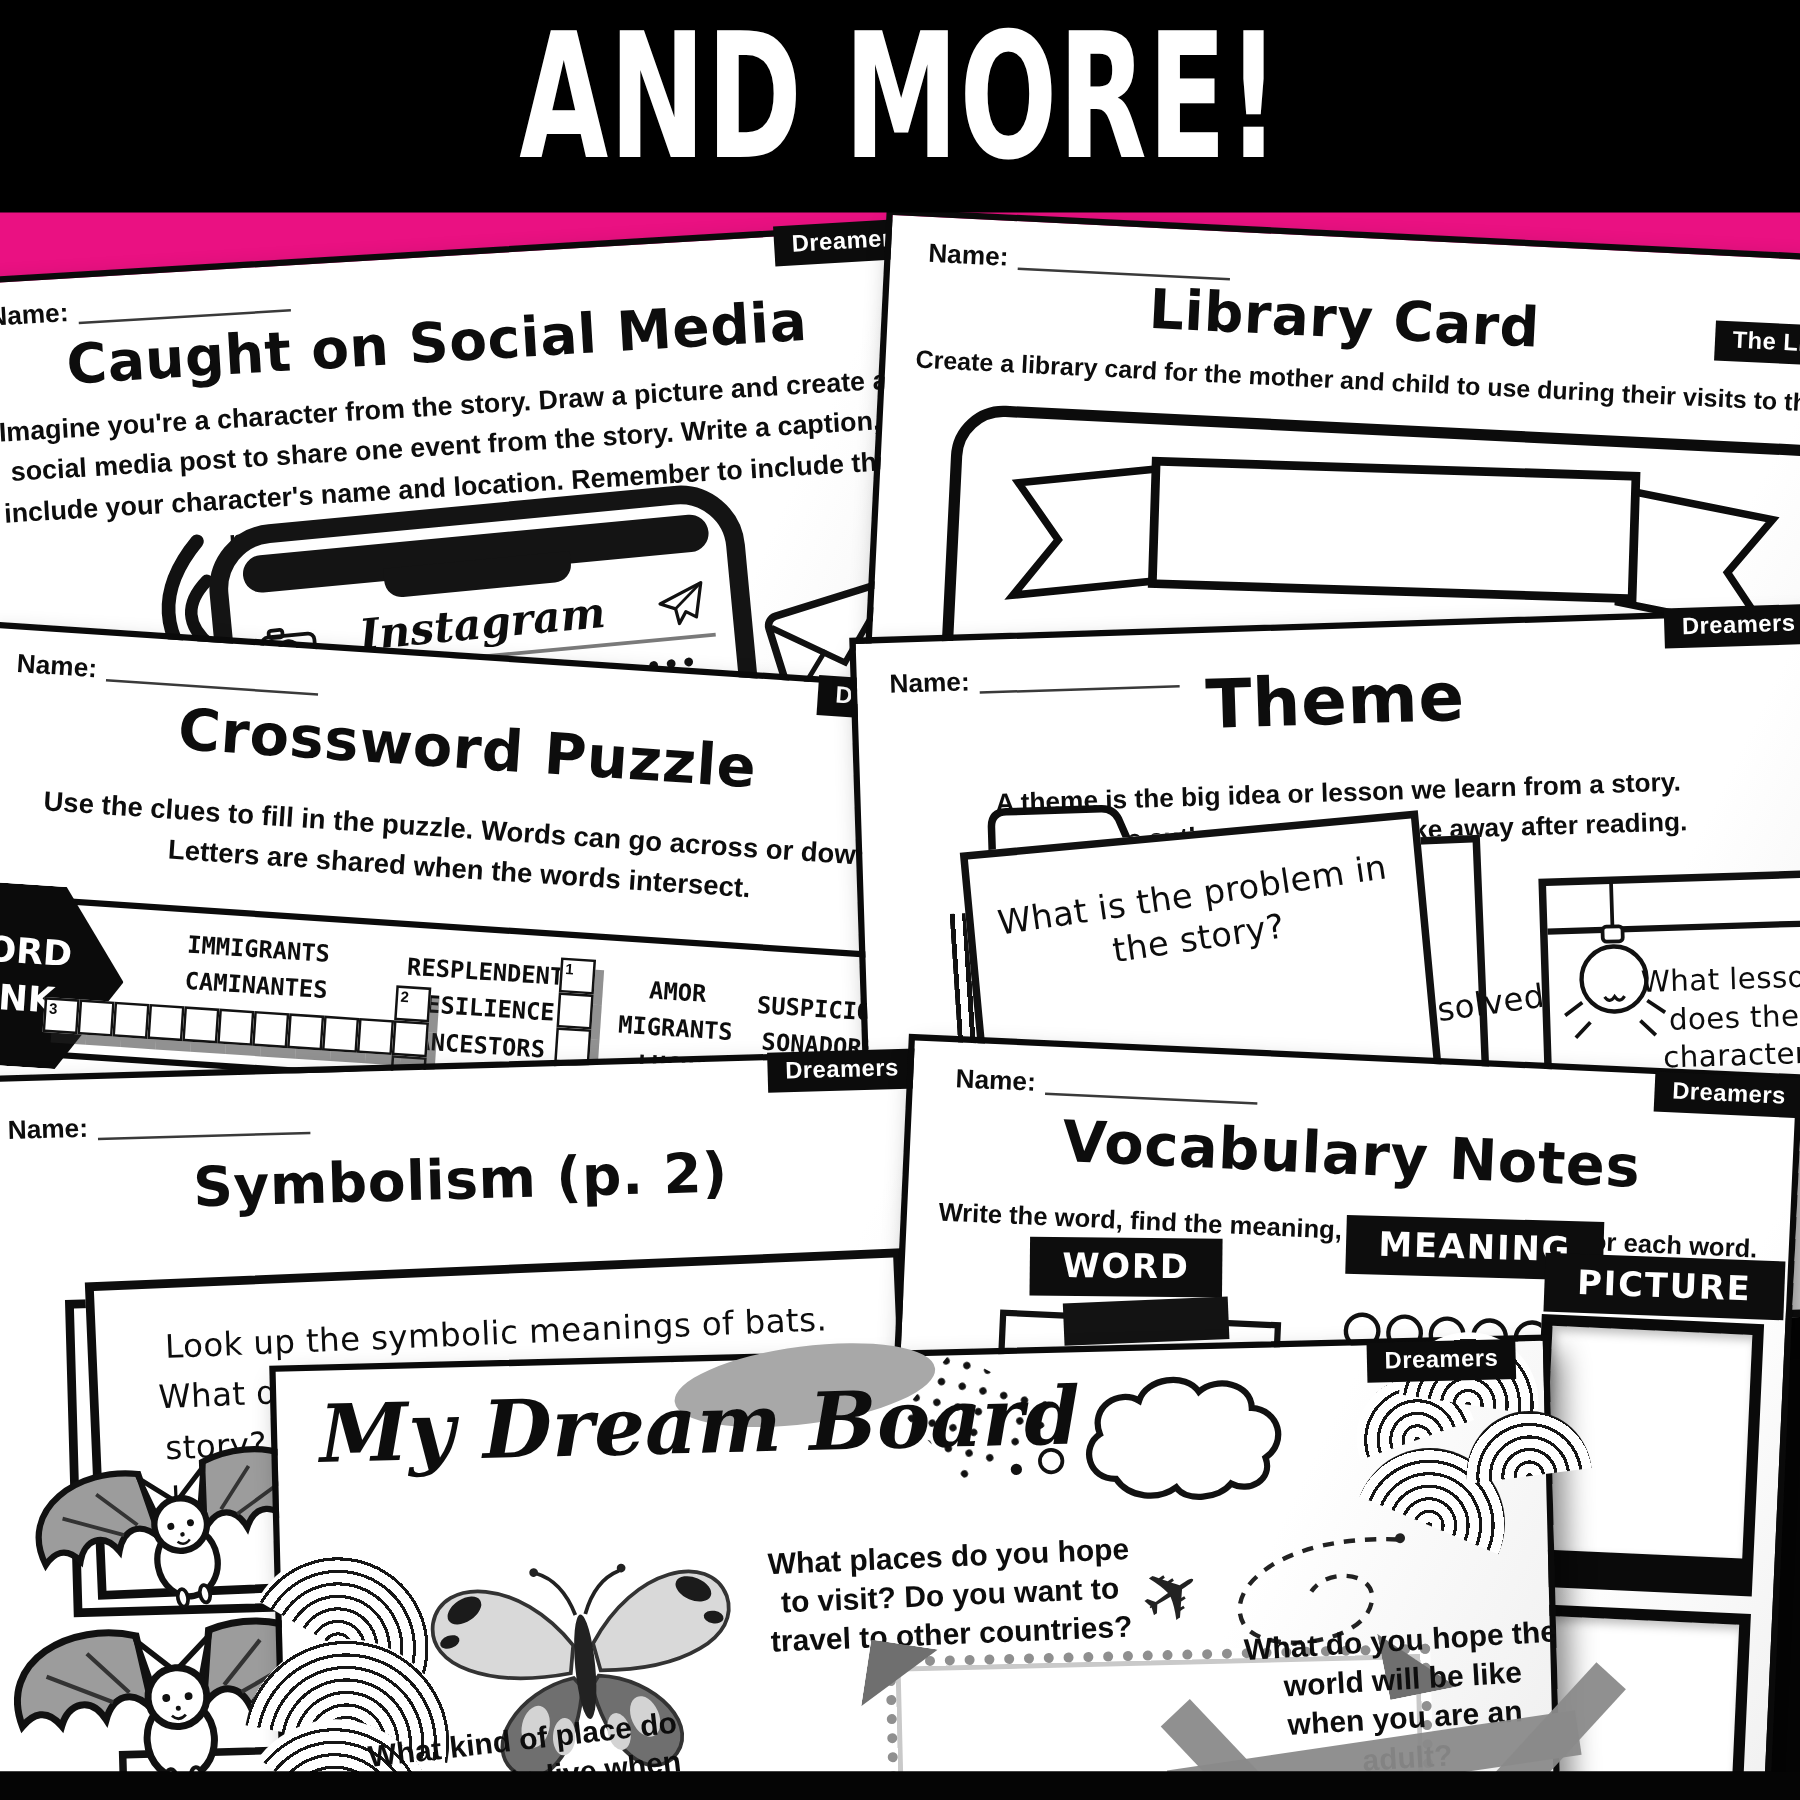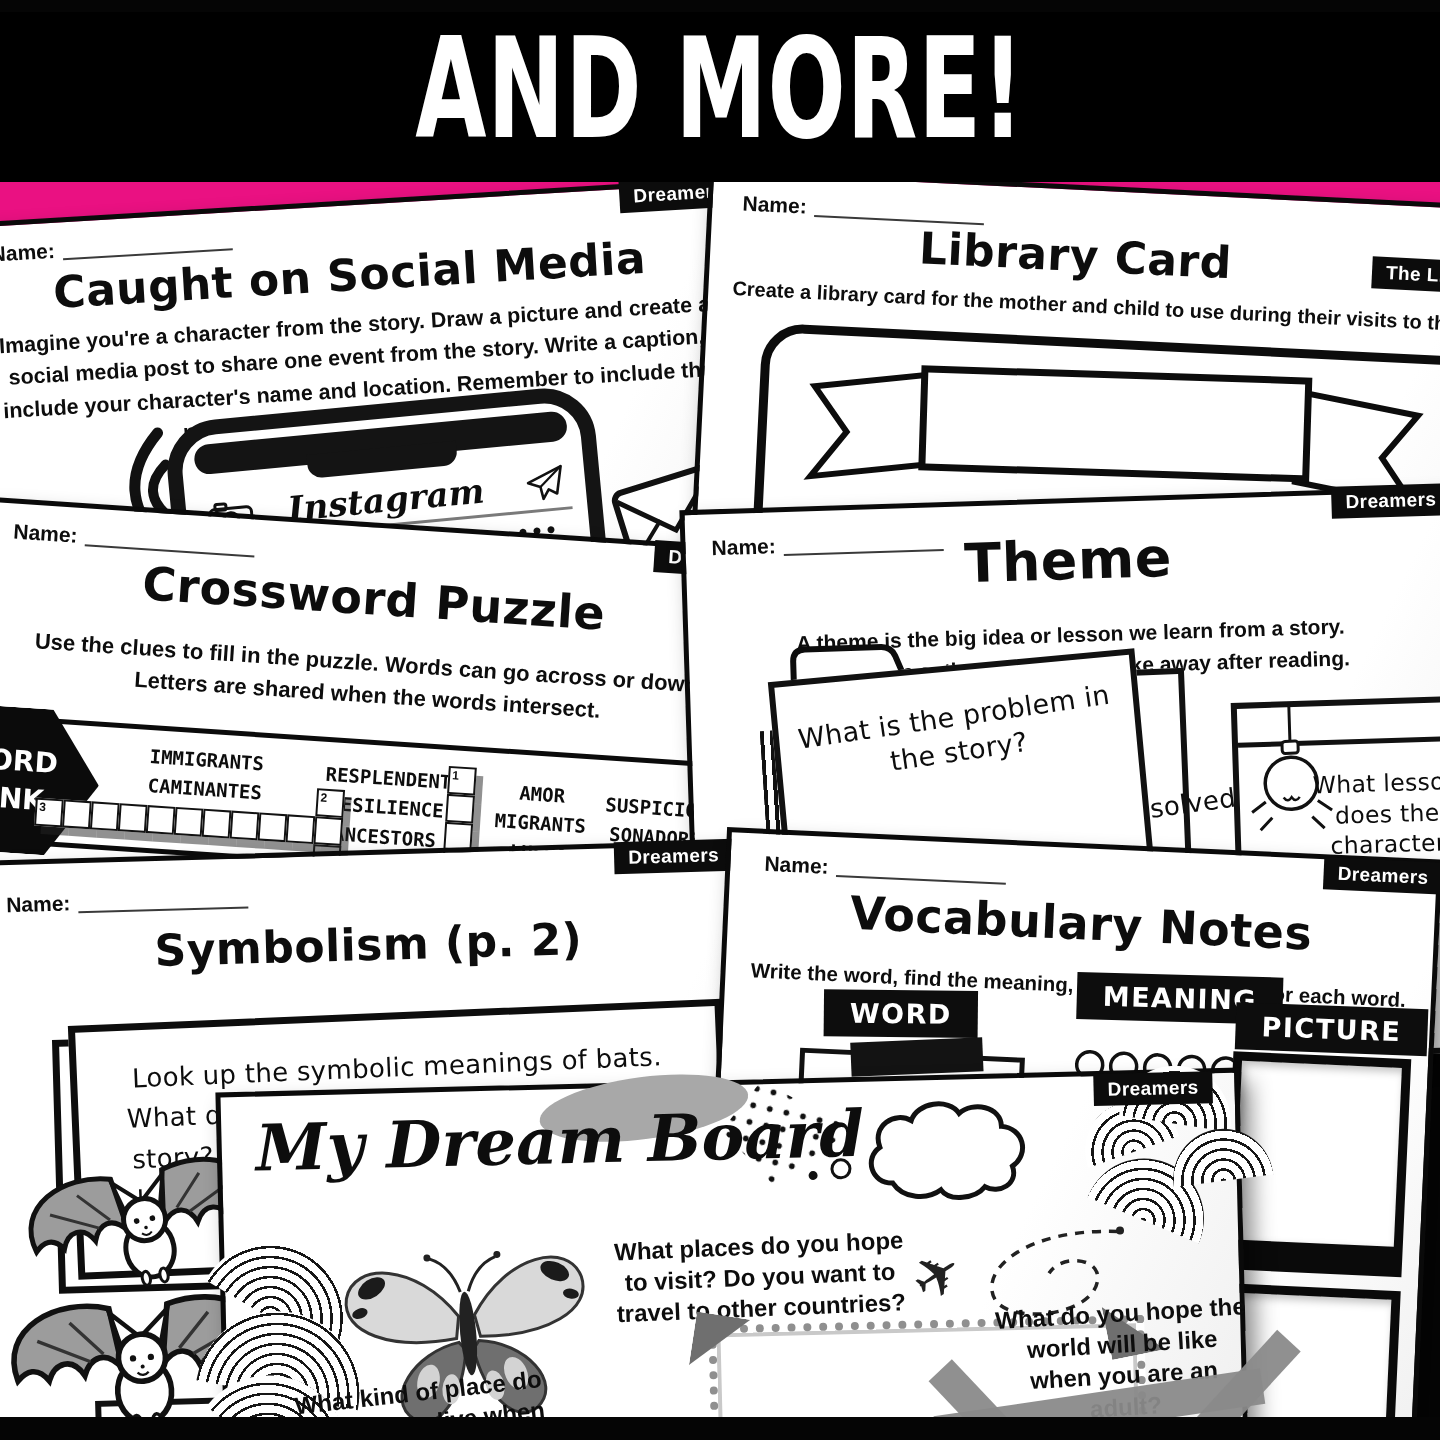--- a/index.html
+++ b/index.html
@@ -1,19 +1,19 @@
 <!DOCTYPE html>
 <html><head>
 <meta charset="utf-8">
 <style>
   html,body{margin:0;padding:0;background:#050505;}
   #canvas{position:relative;width:1440px;height:1440px;background:#050505;overflow:hidden;
           font-family:"Liberation Sans",sans-serif;color:#0d0d0d;}
   
-  .topband{position:absolute;left:0;top:12px;width:1440px;height:170px;background:#000;z-index:8;}
+  .topband{position:absolute;left:0;top:0;width:1440px;height:170px;background:#000;z-index:8;}
   .bigtitle{position:absolute;left:0;right:0;top:8px;text-align:center;color:#fff;
             font-family:"DejaVu Sans",sans-serif;font-weight:900;font-size:118px;
             transform:scaleX(.78) scaleY(1.18);letter-spacing:1px;white-space:nowrap;}
   .pinkbar{position:absolute;left:0;top:168px;width:1440px;height:78px;background:#EA1182;z-index:0;}
   
   .sheet{position:absolute;background:linear-gradient(118deg,#ffffff 72%,#efefef 100%);
          border:5px solid #0a0a0a;box-shadow:10px 14px 22px rgba(0,0,0,.45);}
   .tag{position:absolute;background:#0c0c0c;color:#fff;font-weight:700;font-size:19px;
        padding:5px 14px;letter-spacing:.4px;white-space:nowrap;z-index:5;}
   .namerow{position:absolute;font-size:21px;font-weight:700;}

